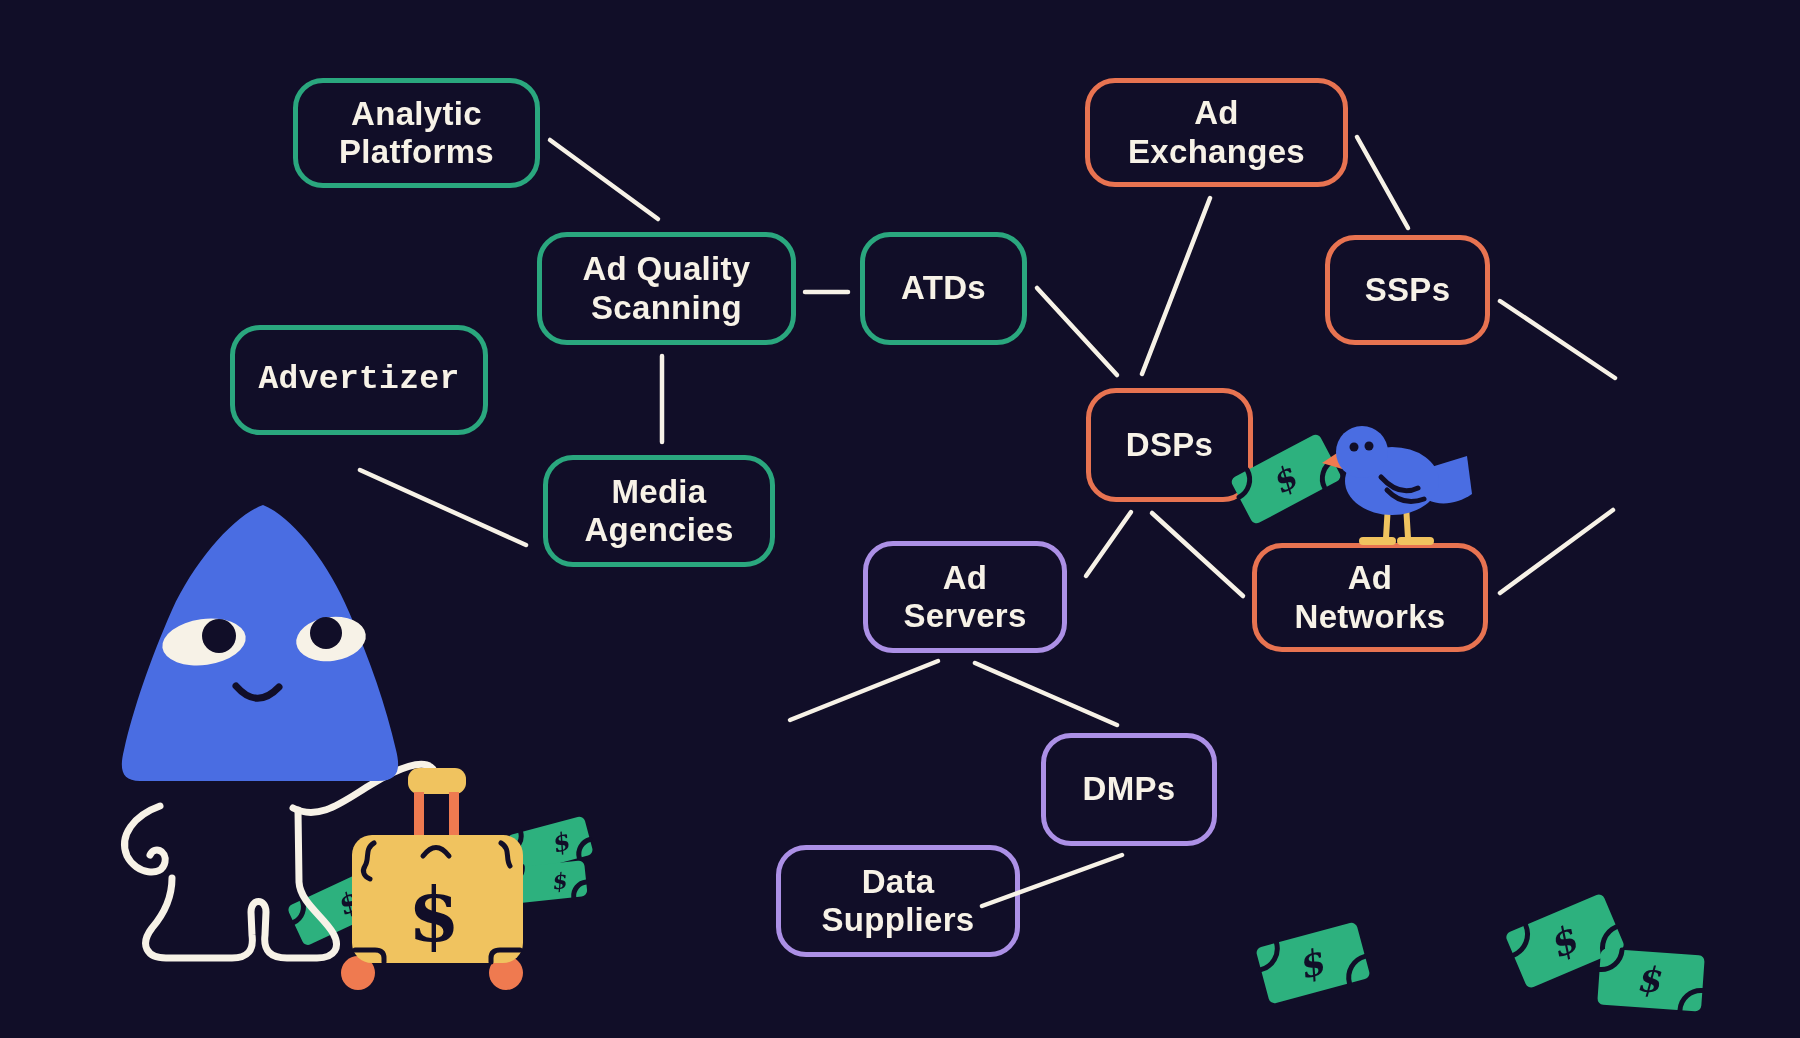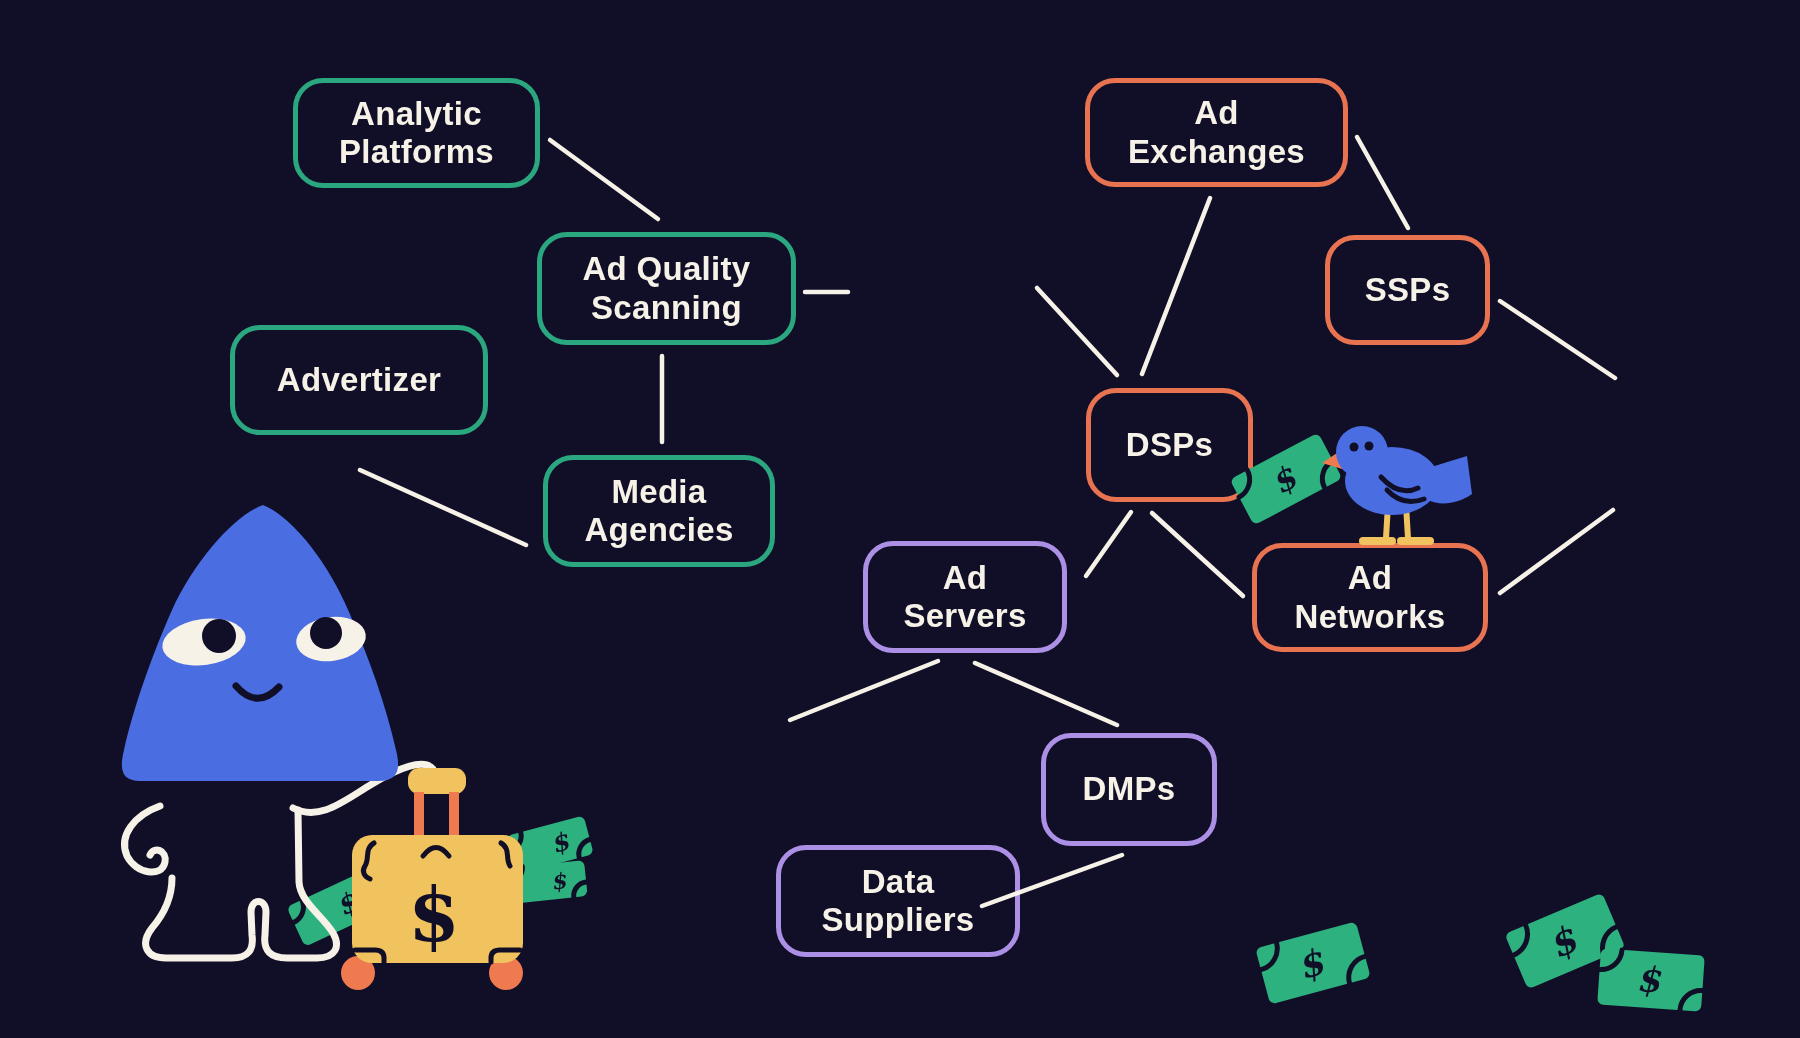--- a/index.html
+++ b/index.html
@@ -62,21 +62,22 @@
 </style>
 </head>
 <body>
 
 <div id="canvas" style="width: 1800px; height: 1038px; background: rgb(17, 14, 40);">
   <div id="nodes-layer">
       <div class="node" style="left: 293px; top: 78px; width: 247px; height: 110px; border-color: rgb(42, 167, 126);"><span>Analytic
 Platforms</span></div>
       <div class="node" style="left: 537px; top: 232px; width: 259px; height: 113px; border-color: rgb(42, 167, 126);"><span>Ad Quality
 Scanning</span></div>
-      <div class="node" style="left: 230px; top: 325px; width: 258px; height: 110px; border-color: rgb(42, 167, 126);"><span>Advertizer</span></div>
+      <div class="node" style="left: 860px; top: 232px; width: 167px; height: 113px; border-color: rgb(42, 167, 126);"><span>ATDs</span></div>
+      <div class="node" style="left: 230px; top: 325px; width: 258px; height: 110px; border-color: rgb(42, 167, 126); font-family: Liberation Mono, monospace;"><span>Advertizer</span></div>
       <div class="node" style="left: 543px; top: 455px; width: 232px; height: 112px; border-color: rgb(42, 167, 126);"><span>Media
 Agencies</span></div>
       <div class="node" style="left: 1085px; top: 78px; width: 263px; height: 109px; border-color: rgb(232, 115, 81);"><span>Ad
 Exchanges</span></div>
       <div class="node" style="left: 1325px; top: 235px; width: 165px; height: 110px; border-color: rgb(232, 115, 81);"><span>SSPs</span></div>
       <div class="node" style="left: 1050px; top: 388px; width: 167px; height: 114px; border-color: rgb(232, 115, 81); margin-left: 36px;"><span>DSPs</span></div>
       <div class="node" style="left: 1252px; top: 543px; width: 236px; height: 109px; border-color: rgb(232, 115, 81);"><span>Ad
 Networks</span></div>
       <div class="node" style="left: 863px; top: 541px; width: 204px; height: 112px; border-color: rgb(172, 144, 230);"><span>Ad
 Servers</span></div>

